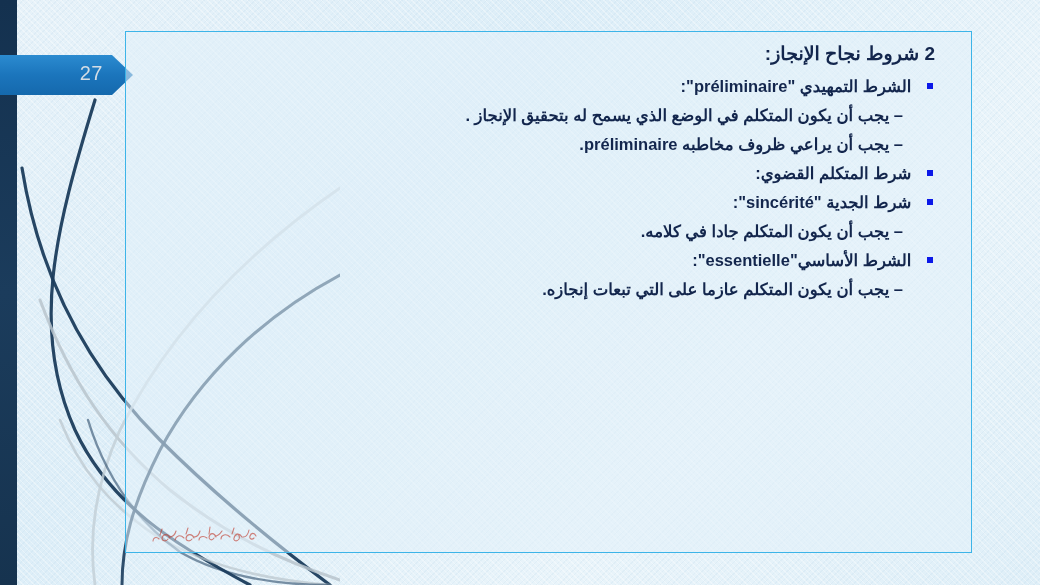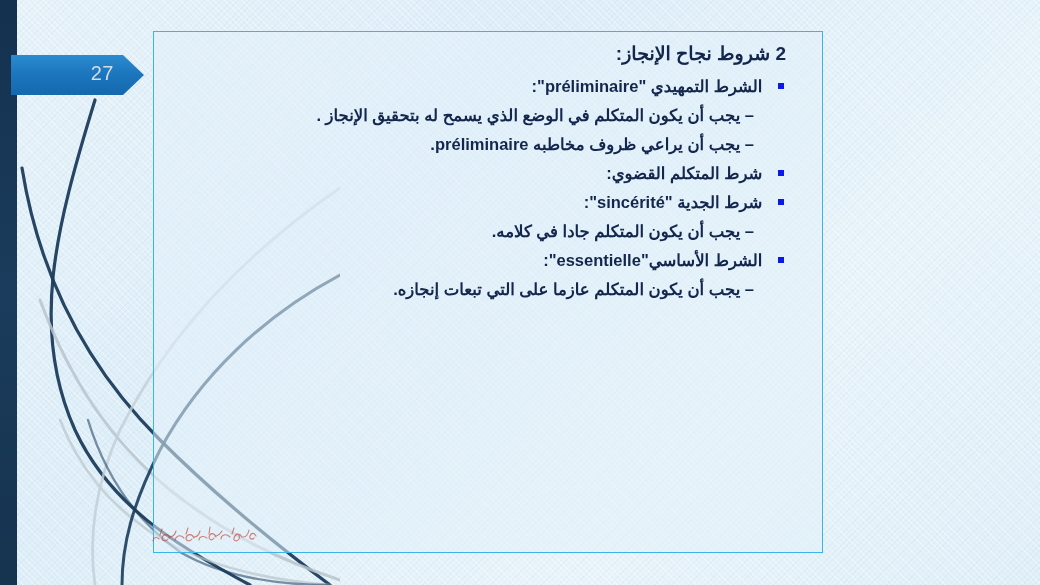--- a/index.html
+++ b/index.html
@@ -41,36 +41,35 @@
     width: 340px;
     height: 585px;
   }
   
   .num-banner {
     position: absolute;
     left: 0;
     top: 55px;
     width: 135px;
     height: 34px;
-    margin-left: 11px;
   }
   .num-banner .num-text {
     position: absolute;
     right: 32px;
     top: 7px;
     color: #d3dde5;
     font-size: 20px;
     letter-spacing: 0.5px;
   }
   
   .content-box {
     position: absolute;
-    left: 153px;
+    left: 125px;
     top: 31px;
-    width: 670px;
+    width: 847px;
     height: 522px;
     border: 1.5px solid #3cb4e8;
     background: rgba(226, 241, 250, 0.55);
     box-sizing: border-box;
   }
   .lines {
     position: absolute;
     left: 0;
     top: 0;
     right: 0;

